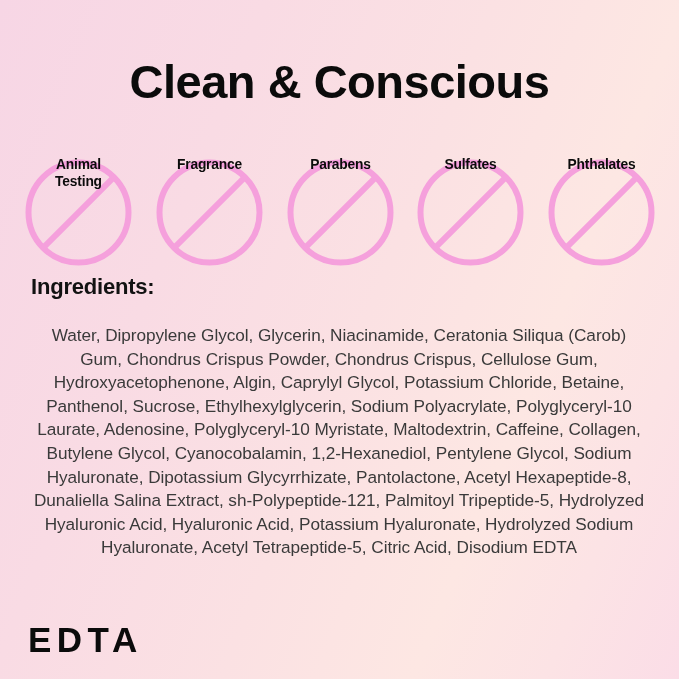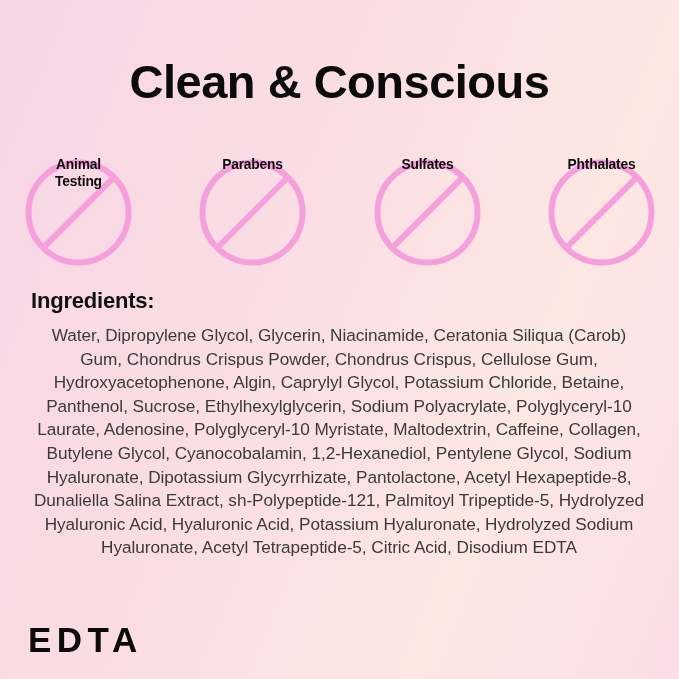--- a/index.html
+++ b/index.html
@@ -84,21 +84,21 @@
     letter-spacing: -0.2px;
     white-space: pre-line;
     width: 150px;
     transform: scaleX(0.92);
   }
 
   
   #ingredients-heading {
     position: absolute;
     left: 31px;
-    top: 288px;
+    top: 274px;
     font-size: 22px;
     font-weight: 700;
     color: #121212;
     letter-spacing: -0.2px;
   }
   #ingredients-body {
     position: absolute;
     left: 31px;
     top: 324px;
     width: 616px;
@@ -135,20 +135,29 @@
       <span class="ring">
         <svg viewBox="0 0 109 109" xmlns="http://www.w3.org/2000/svg">
           <circle cx="54.5" cy="54.5" r="50" fill="none" stroke="#f5a0dc" stroke-width="6"></circle>
           <line x1="19.1" y1="89.9" x2="89.9" y2="19.1" stroke="#f5a0dc" stroke-width="6" stroke-linecap="butt"></line>
         </svg>
       </span>
       <span class="badge-label">Animal
 Testing</span>
     </div>
 
+    <div class="badge">
+      <span class="ring">
+        <svg viewBox="0 0 109 109" xmlns="http://www.w3.org/2000/svg">
+          <circle cx="54.5" cy="54.5" r="50" fill="none" stroke="#f5a0dc" stroke-width="6"></circle>
+          <line x1="19.1" y1="89.9" x2="89.9" y2="19.1" stroke="#f5a0dc" stroke-width="6" stroke-linecap="butt"></line>
+        </svg>
+      </span>
+      <span class="badge-label">Fragrance</span>
+    </div>
 
     <div class="badge">
       <span class="ring">
         <svg viewBox="0 0 109 109" xmlns="http://www.w3.org/2000/svg">
           <circle cx="54.5" cy="54.5" r="50" fill="none" stroke="#f5a0dc" stroke-width="6"></circle>
           <line x1="19.1" y1="89.9" x2="89.9" y2="19.1" stroke="#f5a0dc" stroke-width="6" stroke-linecap="butt"></line>
         </svg>
       </span>
       <span class="badge-label">Parabens</span>
     </div>

